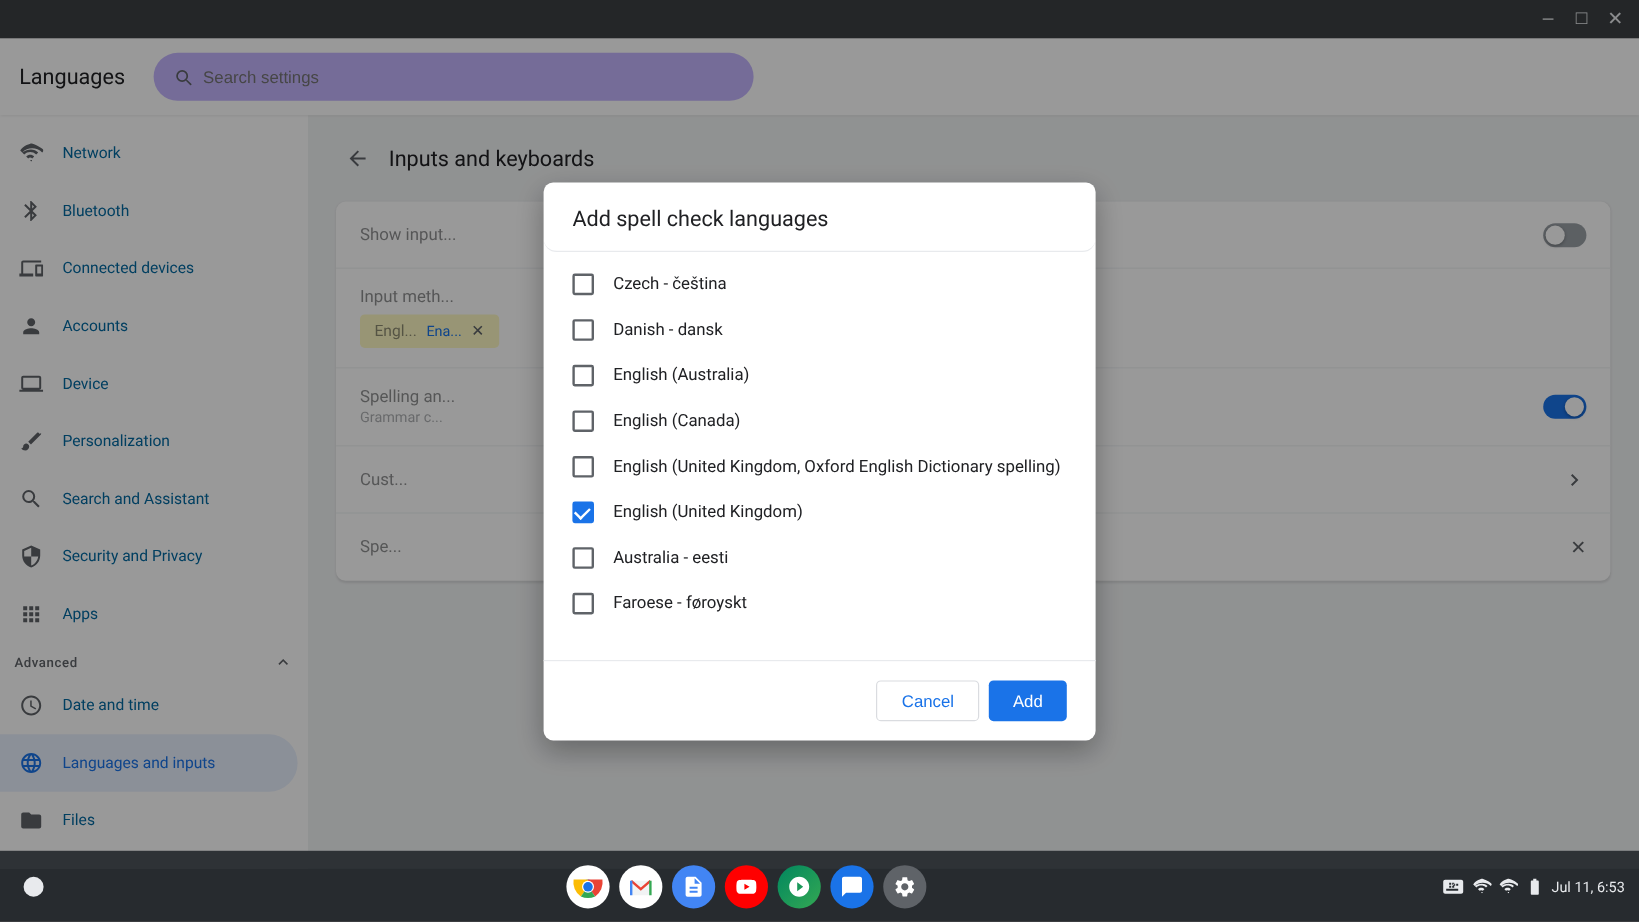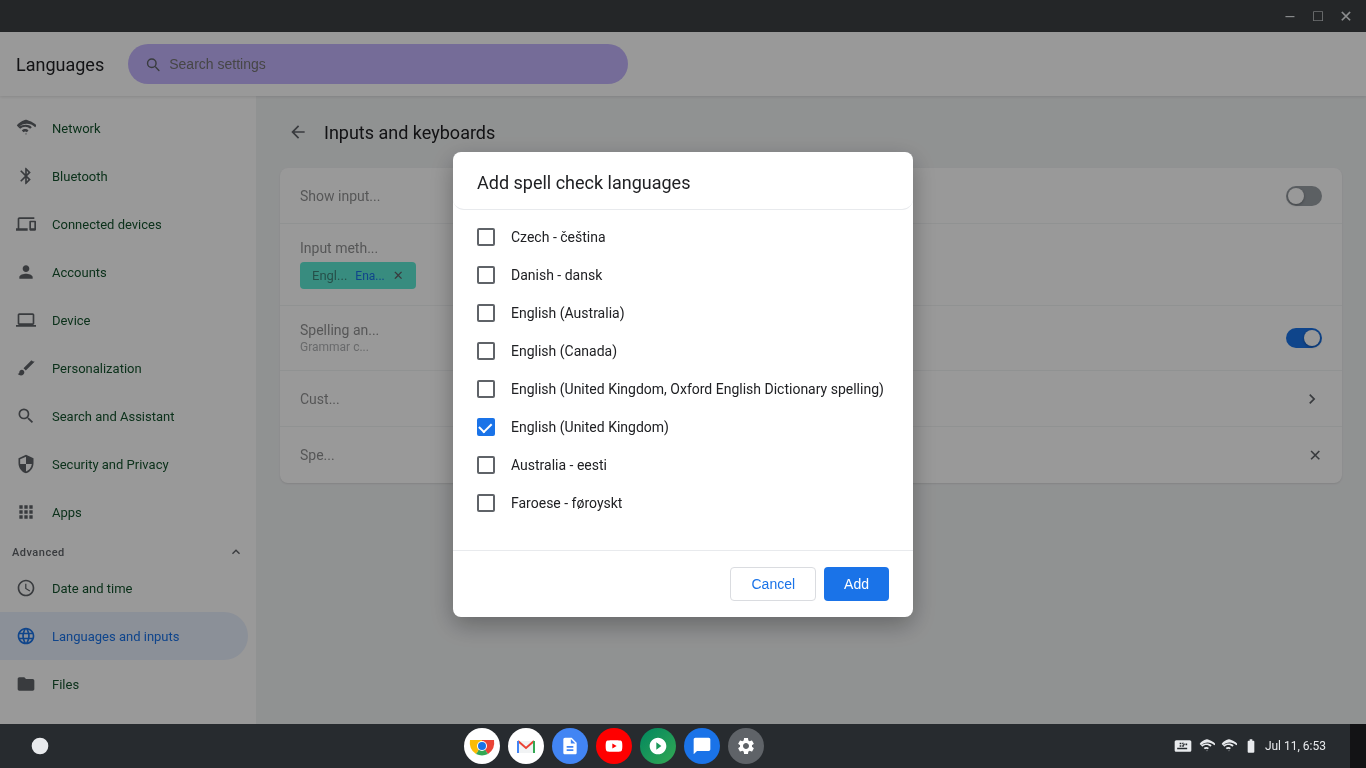--- a/index.html
+++ b/index.html
@@ -96,21 +96,21 @@
       overflow-y: auto;
       padding: 8px 0;
       flex-shrink: 0;
     }
     .sidebar-item {
       display: flex;
       align-items: center;
       padding: 0 16px;
       height: 48px;
       cursor: pointer;
-      color: #14532d;
+      color: #0369a1;
       font-size: 13px;
       border-radius: 0 24px 24px 0;
       margin-right: 8px;
       position: relative;
     }
     .sidebar-item.active {
       background: #e8f0fe;
       color: #1a73e8;
     }
     .sidebar-item .icon {
@@ -299,27 +299,27 @@
       padding: 8px 20px;
       border-radius: 4px;
       font-size: 14px;
       cursor: pointer;
       font-weight: 500;
     }
 
     
     .taskbar {
       position: absolute;
-      bottom: 0; left: 0; right: 16px;
-      height: 44px;
+      bottom: 0; left: 0; right: 0;
+      height: 59px;
       background: rgba(40,44,48,0.95);
       display: flex;
       align-items: center;
       justify-content: space-between;
-      padding: 0 24px;
+      padding: 0 12px;
       z-index: 200;
     }
     .taskbar-left { display: flex; align-items: center; }
     .taskbar-center { display: flex; align-items: center; gap: 8px; }
     .taskbar-right { display: flex; align-items: center; gap: 6px; color: #e8eaed; font-size: 12px; }
 
     .taskbar-app {
       width: 36px; height: 36px;
       border-radius: 50%;
       display: flex; align-items: center; justify-content: center;
@@ -497,21 +497,21 @@
             <div class="toggle off">
               <div class="toggle-thumb"></div>
             </div>
           </div>
         </div>
 
         <div class="settings-row">
           <div class="row-content">
             <div class="row-title" style="opacity:0.5">Input meth...</div>
             <div style="margin-top:6px; display:flex; align-items:center; gap:8px;">
-              <div style="background:#5eead4; border-radius:4px; padding:6px 12px; font-size:13px; color:#202124; display:flex; align-items:center; gap:8px;">
+              <div style="background:#fef9c3; border-radius:4px; padding:6px 12px; font-size:13px; color:#202124; display:flex; align-items:center; gap:8px;">
                 <span style="opacity:0.5">Engl...</span>
                 <span style="color:#1a73e8; font-size:12px;">Ena...</span>
                 <span style="color:#5f6368; cursor:pointer;">✕</span>
               </div>
             </div>
           </div>
         </div>
 
         <div class="settings-row">
           <div class="row-content">

